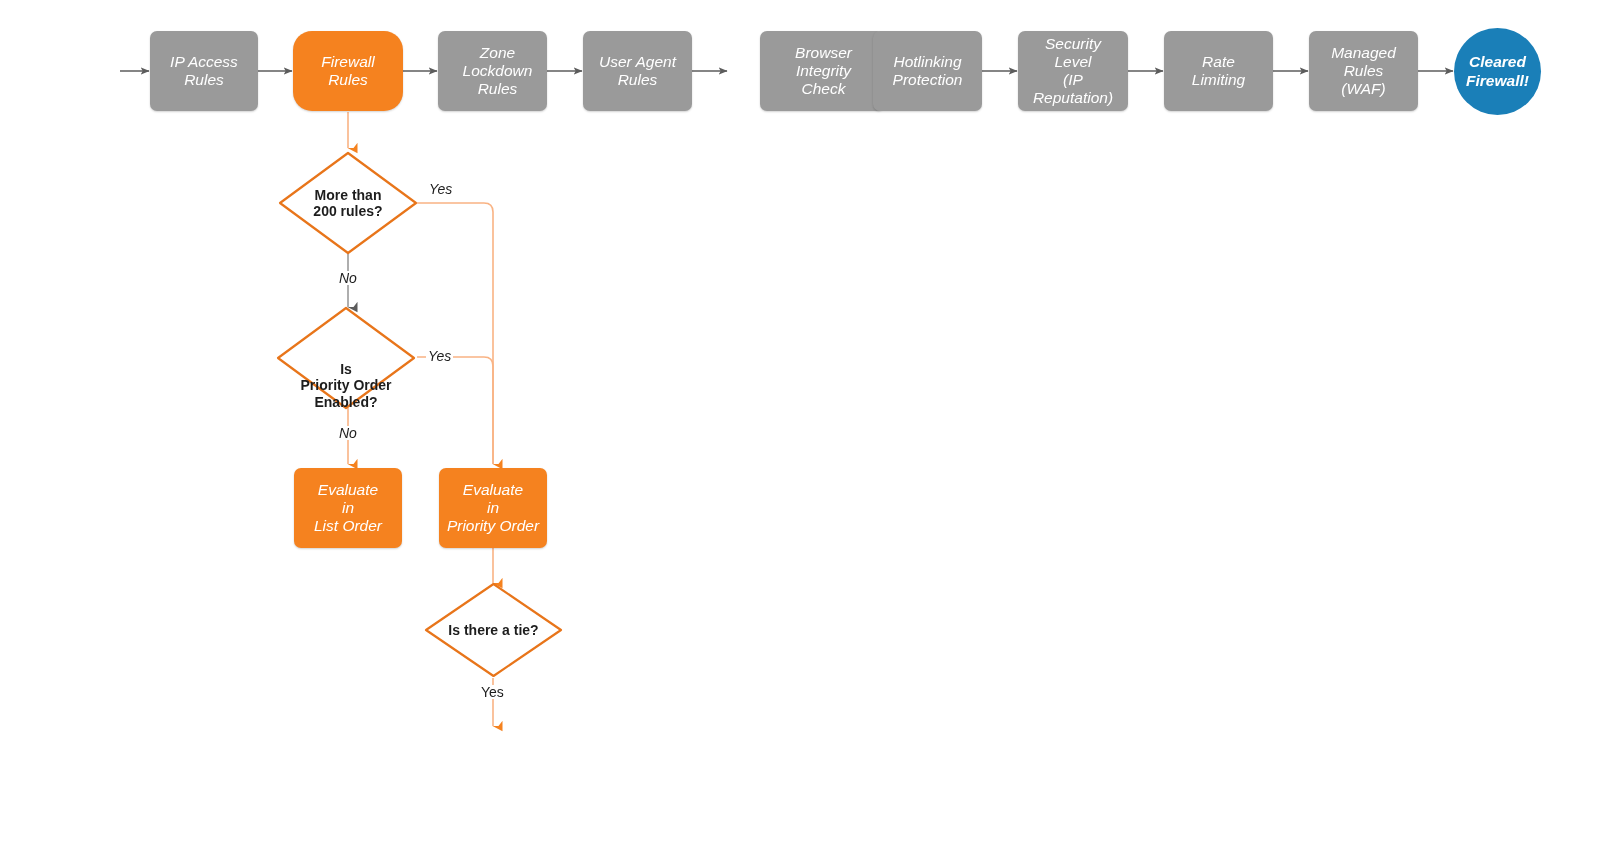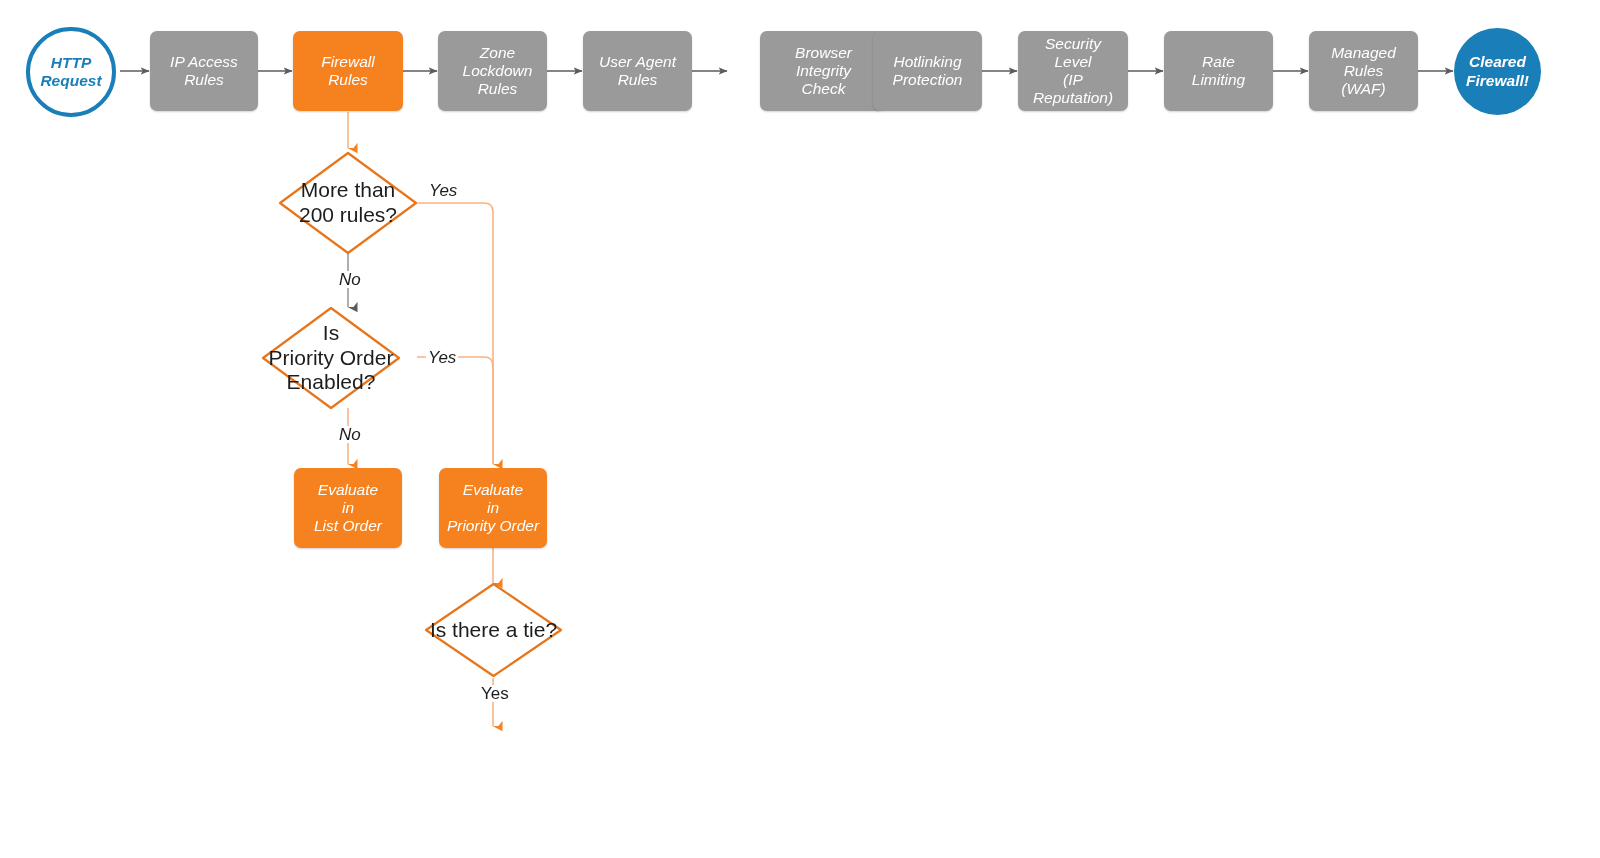--- a/index.html
+++ b/index.html
@@ -65,39 +65,40 @@
   }
   .circle.filled {
     background: #1a7fb8;
     color: #ffffff;
   }
 
   
   .diamond {
     background: transparent;
     color: #1d1d1d;
-    font-size: 21px;
+    font-size: 14px;
     font-style: normal;
+    font-weight: bold;
   }
   .diamond .dlabel {
     position: relative;
     z-index: 2;
     pointer-events: none;
   }
   .diamond .dshape {
     position: absolute;
     left: 0; top: 0;
     width: 100%; height: 100%;
     z-index: 1;
   }
 
   
   .edge-label {
     position: absolute;
-    font-size: 17px;
+    font-size: 14px;
     font-style: italic;
     color: #1d1d1d;
     background: #ffffff;
     padding: 0 2px;
     white-space: nowrap;
     line-height: 1;
   }
   .edge-label.upright { font-style: normal; }
 </style>
 </head>
@@ -139,35 +140,29 @@
 
     <path d="M417,203 L484,203 Q493,203 493,212 L493,464" stroke="#f9b384" stroke-width="1.6" fill="none" marker-end="url(#arrow-orange-down)"></path>
 
     <path d="M417,357 L484,357 Q493,357 493,366 L493,464" stroke="#f9b384" stroke-width="1.6" fill="none"></path>
 
     <path d="M493,548 L493,583" stroke="#f9b384" stroke-width="1.6" fill="none" marker-end="url(#arrow-orange-down)"></path>
 
     <path d="M493,678 L493,726" stroke="#f9b384" stroke-width="1.6" fill="none" marker-end="url(#arrow-orange-down)"></path>
   </svg>
 
-  <div class="node circle outline" style="left:26px; top:27px; width:90px; height:90px;">
-    <div>
-      <div>HTTP</div>
-      <div>Request</div>
-    </div>
-  </div>
 
   <div class="node box grey" style="left:150px; top:31px; width:108px; height:80px;">
     <div>
       <div>IP Access</div>
       <div>Rules</div>
     </div>
   </div>
 
-  <div class="node box orange" style="left:293px; top:31px; width:110px; height:80px;">
+  <div class="node box orange" style="left:293px; top:31px; width:110px; height:80px;border-radius:19px;">
     <div>
       <div>Firewall</div>
       <div>Rules</div>
     </div>
   </div>
 
   <div class="node box grey" style="left:438px; top:31px; width:109px; height:80px;padding-left:16px;">
     <div>
       <div>Zone</div>
       <div>Lockdown</div>
@@ -230,21 +225,21 @@
   <div class="node diamond" style="left:278px; top:151px; width:140px; height:104px;">
     <svg class="dshape" viewBox="0 0 140 104" preserveAspectRatio="none">
       <polygon points="70,2 138,52 70,102 2,52" fill="#ffffff" stroke="#e8751a" stroke-width="2.2" stroke-linejoin="round"></polygon>
     </svg>
     <div class="dlabel">
       <div>More than</div>
       <div>200 rules?</div>
     </div>
   </div>
 
-  <div class="node diamond" style="left:261px; top:306px; width:140px; height:104px;">
+  <div class="node diamond" style="left:276px; top:306px; width:140px; height:104px;align-items:flex-end;">
     <svg class="dshape" viewBox="0 0 140 104" preserveAspectRatio="none">
       <polygon points="70,2 138,52 70,102 2,52" fill="#ffffff" stroke="#e8751a" stroke-width="2.2" stroke-linejoin="round"></polygon>
     </svg>
     <div class="dlabel">
       <div>Is</div>
       <div>Priority Order</div>
       <div>Enabled?</div>
     </div>
   </div>
 

